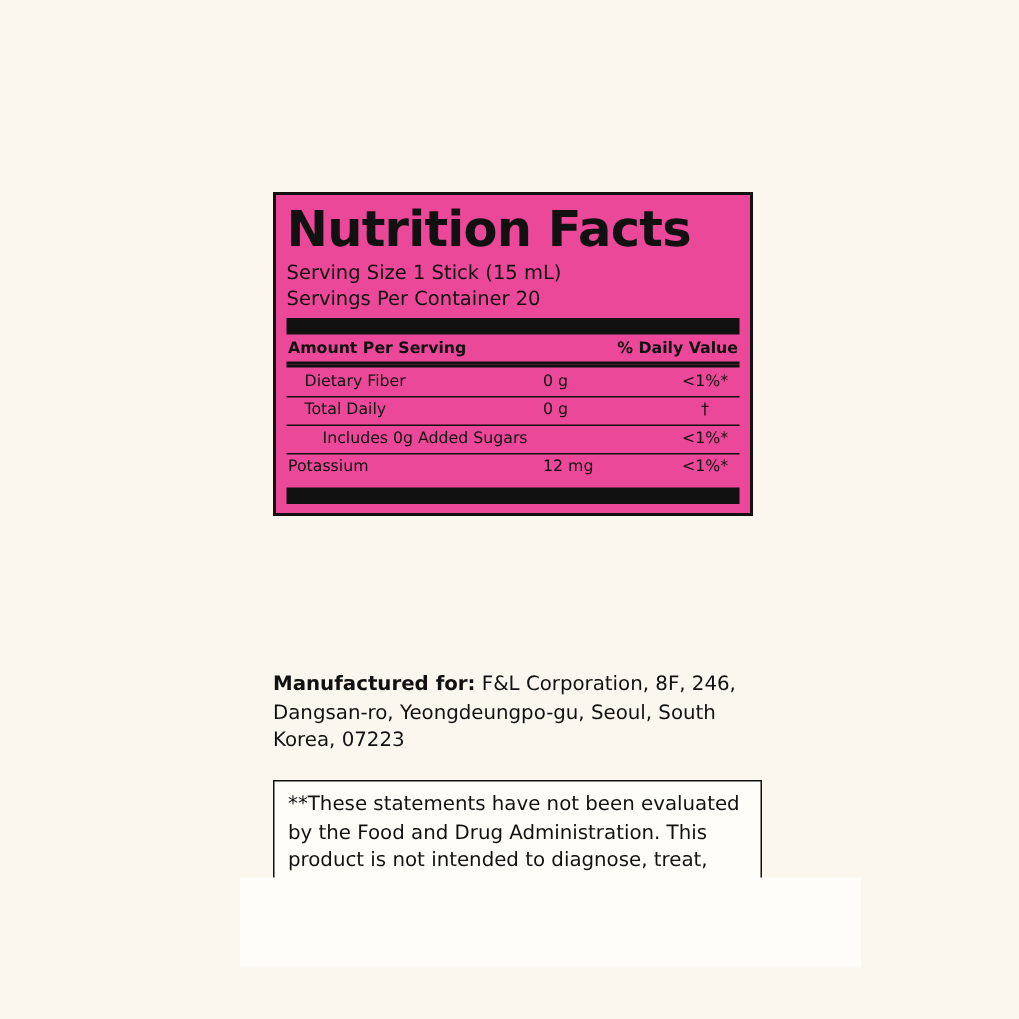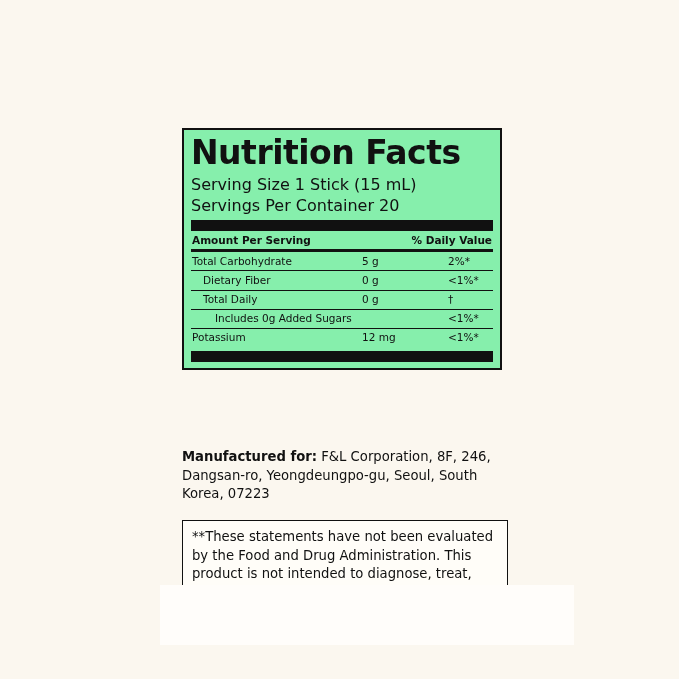--- a/index.html
+++ b/index.html
@@ -19,35 +19,35 @@
     width: 679px;
     height: 679px;
   }
 
   
   .nf-panel {
     position: absolute;
     left: 182px;
     top: 128px;
     width: 320px;
-    background: #86efac;
+    background: #ec4899;
     border: 2px solid #111111;
     box-sizing: border-box;
     padding: 4px 7px 6px 7px;
   }
   .nf-title {
     font-size: 33px;
     font-weight: bold;
     letter-spacing: -0.5px;
     line-height: 1.06;
     margin: 2px 0 3px 0;
     white-space: nowrap;
   }
   .nf-serving {
-    font-size: 16px;
+    font-size: 13px;
     line-height: 1.32;
   }
   .rule-thick {
     height: 11px;
     background: #111111;
     margin: 4px 0 0 0;
   }
   .rule-thin {
     height: 1px;
     background: #111111;
@@ -69,21 +69,21 @@
     display: flex;
     align-items: baseline;
     white-space: nowrap;
   }
   .row .amount {
     min-width: 86px;
     text-align: left;
   }
   .row .dv {
     min-width: 44px;
-    text-align: left;
+    text-align: center;
   }
   .row.head { font-weight: bold; }
   .row.head .dv { min-width: auto; }
   .indent-1 { padding-left: 12px; }
   .indent-2 { padding-left: 24px; }
   .nf-footnotes {
     font-size: 8.6px;
     line-height: 1.45;
     padding: 4px 2px 0 4px;
   }
@@ -140,27 +140,20 @@
 
     <div class="row head">
       <span class="label">Amount Per Serving</span>
       <span class="dv">% Daily Value</span>
     </div>
 
     <div class="rule-med"></div>
 
     <div class="rule-thin"></div>
 
-    <div class="row">
-      <span class="label">Total Carbohydrate</span>
-      <span class="vals">
-        <span class="amount">5 g</span>
-        <span class="dv">2%*</span>
-      </span>
-    </div>
     <div class="rule-thin"></div>
 
     <div class="row indent-1">
       <span class="label">Dietary Fiber</span>
       <span class="vals">
         <span class="amount">0 g</span>
         <span class="dv">&lt;1%*</span>
       </span>
     </div>
     <div class="rule-thin"></div>

